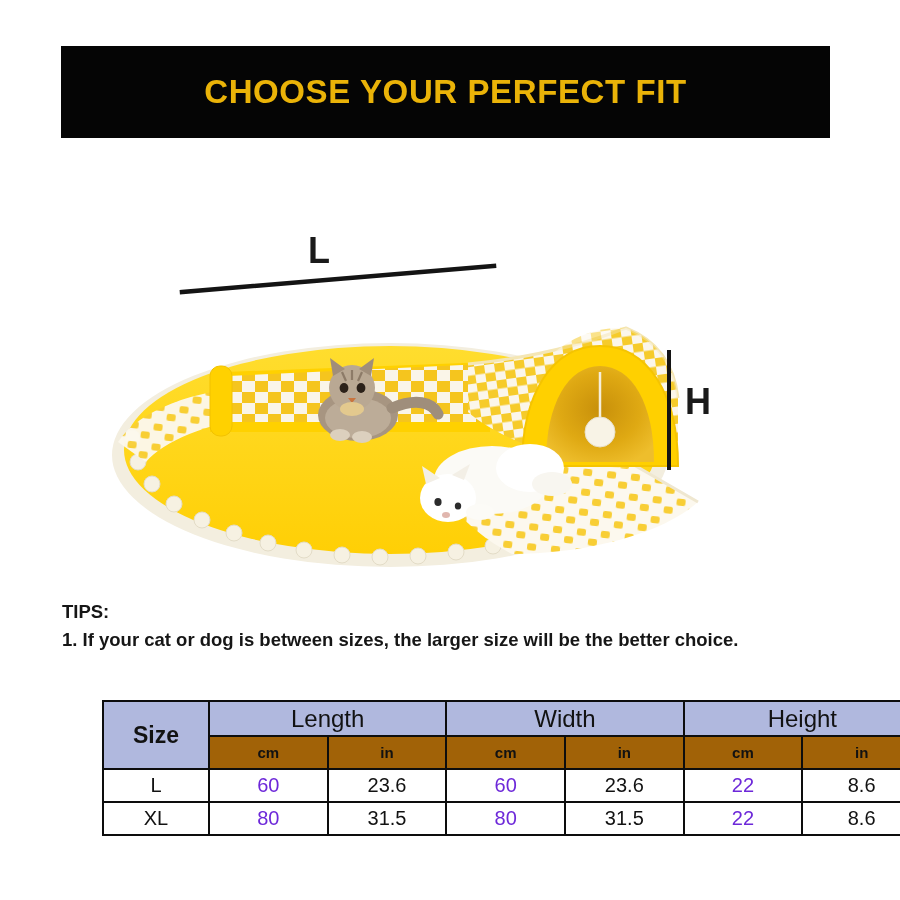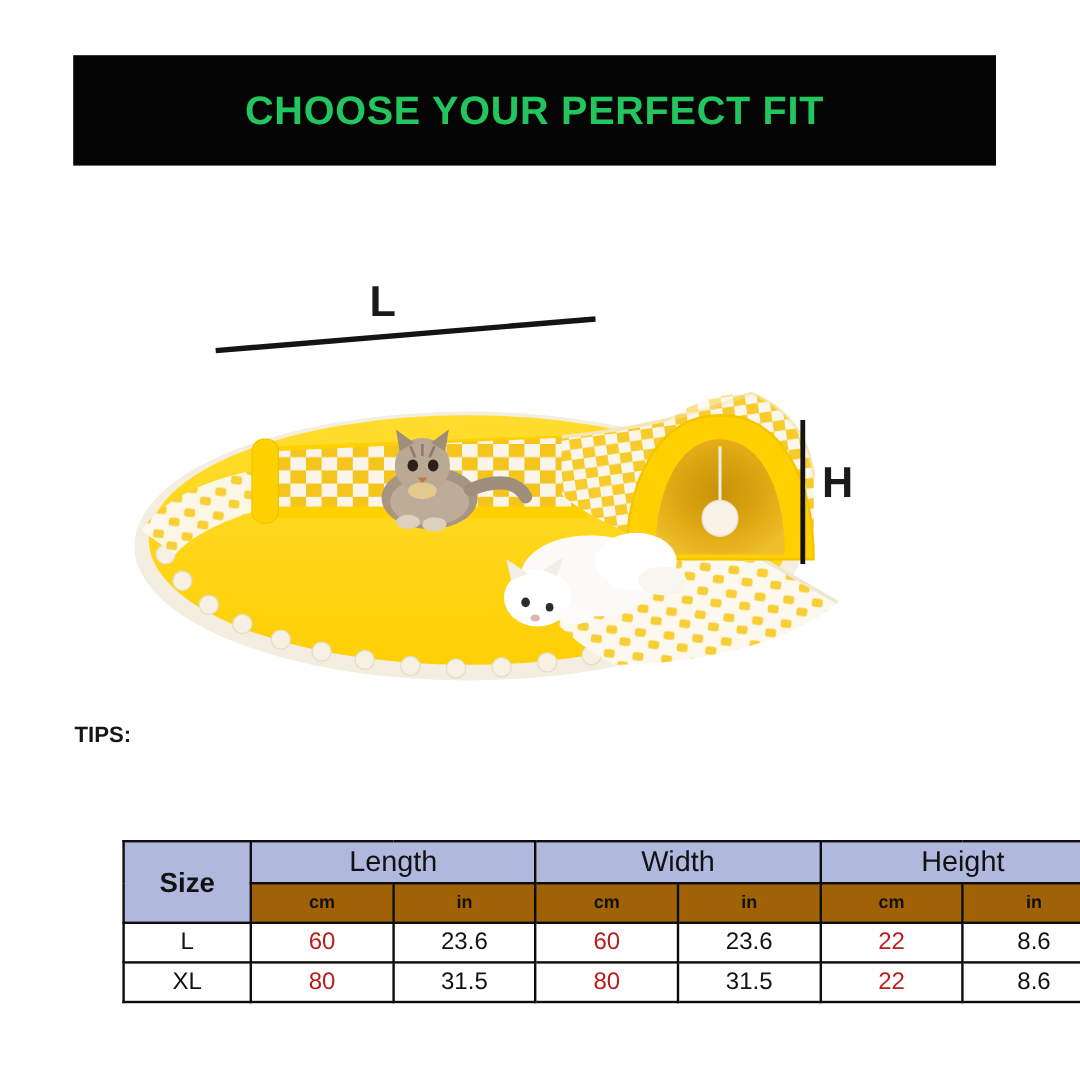--- a/index.html
+++ b/index.html
@@ -23,21 +23,21 @@
     top: 46px;
     width: 769px;
     height: 92px;
     background: #050505;
     display: flex;
     align-items: center;
     justify-content: center;
     box-sizing: border-box;
   }
   #banner-title {
-    color: #22c55e;
+    color: #eab308;
     font-size: 33px;
     font-weight: bold;
     letter-spacing: 0.6px;
     font-family: "Liberation Sans", sans-serif;
     white-space: nowrap;
   }
 
   
   #product-stage {
     position: absolute;
@@ -153,21 +153,21 @@
   }
   td.size-cell {
     font-size: 20px;
     height: 31px;
     color: #121212;
     background: #ffffff;
   }
   td.val-cm {
     font-size: 20px;
     height: 31px;
-    color: #b91c1c;
+    color: #6d28d9;
     background: #ffffff;
   }
   td.val-in {
     font-size: 20px;
     height: 31px;
     color: #121212;
     background: #ffffff;
   }
 </style>
 </head>
@@ -312,20 +312,21 @@
     <line x1="4" y1="30" x2="316" y2="4" stroke="#141414" stroke-width="4.5" stroke-linecap="square"></line>
   </svg>
   <div id="dim-l-label">L</div>
 
   <div id="dim-h-line"></div>
   <div id="dim-h-label">H</div>
 </div>
 
 <div id="tips">
   <div class="tip-line">TIPS:</div>
+  <div class="tip-line">1. If your cat or dog is between sizes, the larger size will be the better choice.</div>
 </div>
 
 <div id="size-table-wrap">
   <table id="size-table">
     <thead>
       <tr>
         <th class="size-head" rowspan="2">Size</th>
         <th class="grp-head" colspan="2">Length</th>
         <th class="grp-head" colspan="2">Width</th>
         <th class="grp-head" colspan="2">Height</th>

